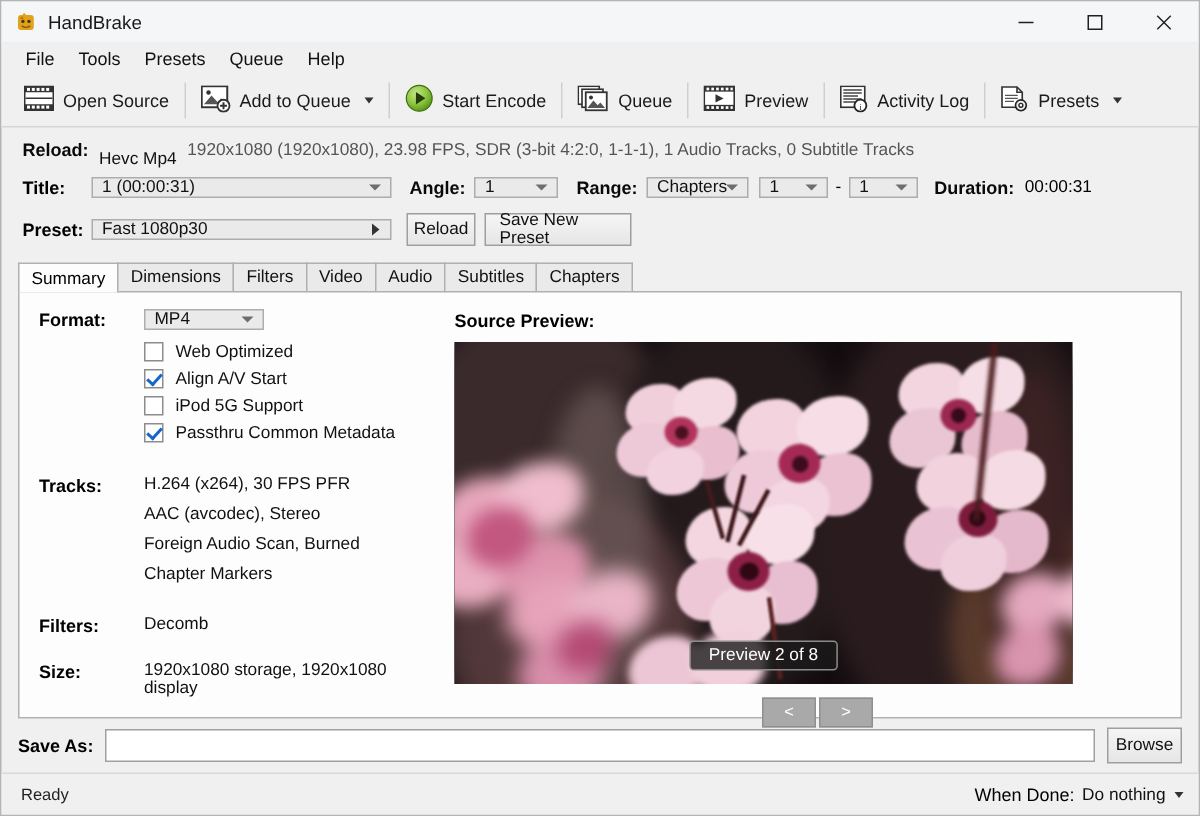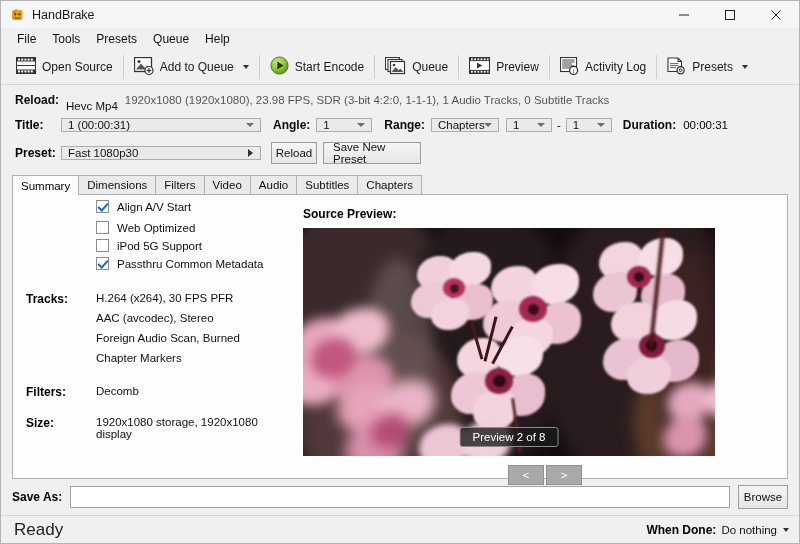--- a/index.html
+++ b/index.html
@@ -249,23 +249,23 @@
 
   
   .statusbar {
     height: 27px;
     background: #f0f0f0;
     border-top: 1px solid #d7d7d7;
     display: flex; align-items: center;
     padding: 0 10px 0 13px;
     flex: 0 0 auto;
   }
-  .status-text { font-size: 17px; color: #222; }
+  .status-text { font-size: 11px; color: #222; }
   .status-right { margin-left: auto; display: flex; align-items: center; gap: 5px; }
-  .wd-label { font-weight: bold; font-size: 12px; }
+  .wd-label { font-weight: normal; font-size: 12px; }
   .wd-value { font-size: 11.5px; color: #111; }
   .wd-caret {
     width: 0; height: 0;
     border-left: 3.5px solid transparent;
     border-right: 3.5px solid transparent;
     border-top: 4px solid #333;
     margin-left: 1px;
   }
 </style>
 </head>
@@ -517,28 +517,35 @@
       <div class="tab">Video</div>
       <div class="tab">Audio</div>
       <div class="tab">Subtitles</div>
       <div class="tab">Chapters</div>
     </div>
 
     <div class="tabpanel">
 
       <div class="sum-left">
 
-
+        <div class="sum-row" style="align-items:center;">
+          <span class="sum-key">Format:</span>
+          <div class="combo" style="width:80px;">
+            <span>MP4</span>
+            <span class="arrow"></span>
+          </div>
+        </div>
+
+        <div class="cbrow" style="margin-top:8px;">
+          <span class="cbox"></span>
+          <span class="cblabel">Web Optimized</span>
+        </div>
         <div class="cbrow">
           <span class="cbox checked"></span>
           <span class="cblabel">Align A/V Start</span>
-        </div>
-        <div class="cbrow" style="margin-top:8px;">
-          <span class="cbox"></span>
-          <span class="cblabel">Web Optimized</span>
         </div>
         <div class="cbrow">
           <span class="cbox"></span>
           <span class="cblabel">iPod 5G Support</span>
         </div>
         <div class="cbrow">
           <span class="cbox checked"></span>
           <span class="cblabel">Passthru Common Metadata</span>
         </div>
 

